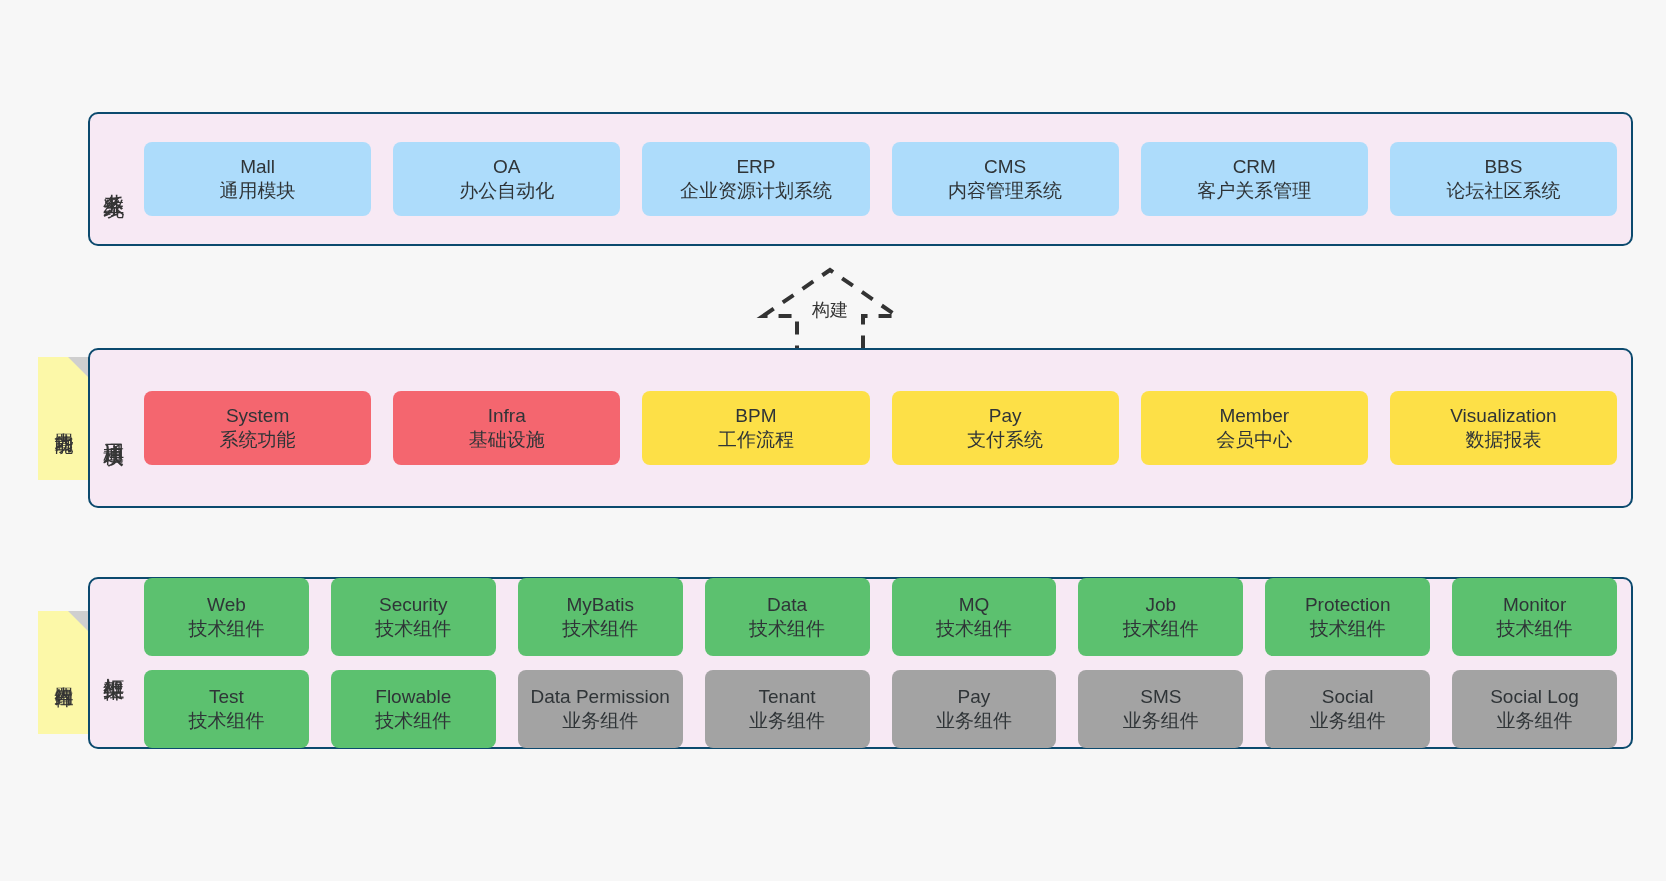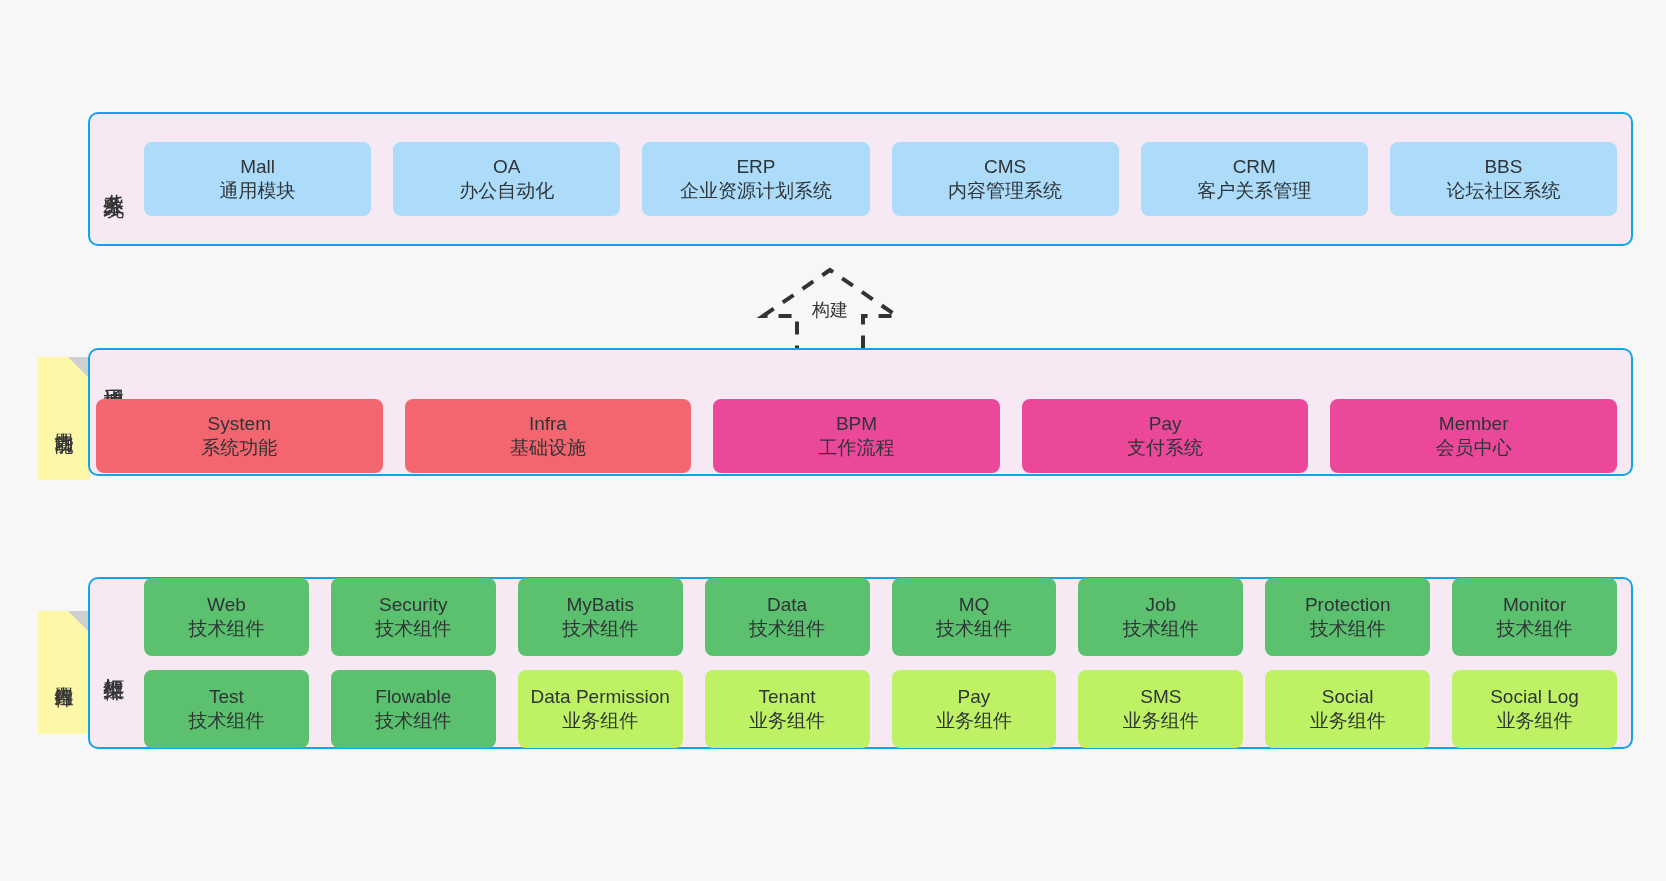--- a/index.html
+++ b/index.html
@@ -18,21 +18,21 @@
 
   .canvas {
     position: absolute;
     inset: 0;
   }
 
   
   .band {
     position: absolute;
     background: #f7e9f4;
-    border: 2px solid #0ea5e9;
+    border: 2px solid #0c4a6e;
     border-radius: 10px;
     box-sizing: border-box;
     display: flex;
     align-items: stretch;
   }
 
   
   .band-label {
     width: 48px;
     flex: 0 0 48px;
@@ -81,27 +81,27 @@
     white-space: nowrap;
   }
   .node .t-cn {
     font-size: 19px;
     color: #2f3437;
   }
   .node.wrap .t-en { white-space: normal; }
 
   .node.blue    { background: #addcfb; }
   .node.red     { background: #f4666f; }
-  .node.pink    { background: #ec4899; }
+  .node.pink    { background: #fde047; }
   .node.green   { background: #5cc16f; }
-  .node.lgreen  { background: #bef264; }
+  .node.lgreen  { background: #a3a3a3; }
 
   
   #band-business { left: 88px;  top: 112px; width: 1545px; height: 134px; }
-  #band-modules  { left: 88px;  top: 348px; width: 1545px; height: 128px; flex-direction: column; }
+  #band-modules  { left: 88px;  top: 348px; width: 1545px; height: 160px; }
   #band-framework{ left: 88px;  top: 577px; width: 1545px; height: 172px; }
 
   #band-business .node, #band-modules .node { height: 74px; }
   #band-framework .node { height: 78px; }
 
   
   .sticky {
     position: absolute;
     width: 52px;
     background: #fcf8a8;
@@ -216,20 +216,24 @@
           <div class="t-cn">工作流程</div>
         </div>
         <div class="node pink">
           <div class="t-en">Pay</div>
           <div class="t-cn">支付系统</div>
         </div>
         <div class="node pink">
           <div class="t-en">Member</div>
           <div class="t-cn">会员中心</div>
         </div>
+        <div class="node pink">
+          <div class="t-en">Visualization</div>
+          <div class="t-cn">数据报表</div>
+        </div>
       </div>
     </div>
   </div>
 
 
   <div class="sticky" id="sticky-framework">
     <span class="fold"></span>
     <span>内置组件</span>
   </div>
 

